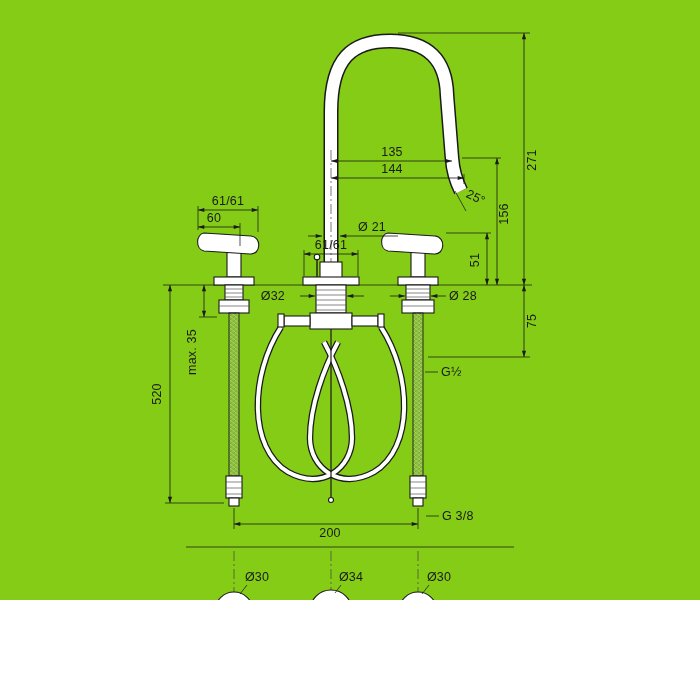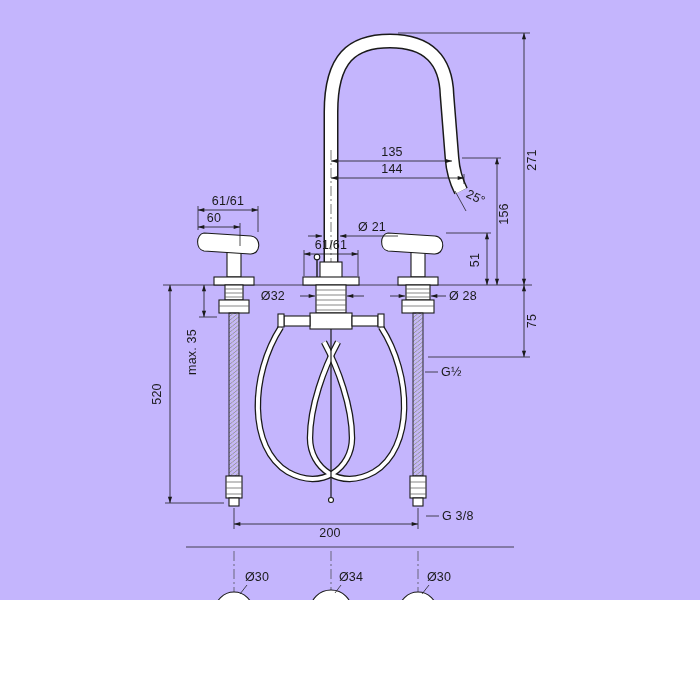--- a/index.html
+++ b/index.html
@@ -1,16 +1,16 @@
 <!DOCTYPE html>
 <html><head>
 <meta charset="utf-8">
 <style>
   html,body{margin:0;padding:0;background:#ffffff;}
-  .sheet{width:700px;height:600px;background:#c4b5fd;position:relative;overflow:hidden;}
+  .sheet{width:700px;height:600px;background:#84cc16;position:relative;overflow:hidden;}
   svg{display:block;}
   svg text{font-family:"Liberation Sans",sans-serif;font-size:12.5px;fill:#1a1a1a;letter-spacing:.2px;}
   .outline{stroke:#1a1a1a;stroke-width:1.1;fill:#ffffff;}
   .thin{stroke:#1a1a1a;stroke-width:.75;fill:none;}
   .dim{stroke:#1a1a1a;stroke-width:.8;fill:none;}
   .center{stroke:#444;stroke-width:.7;fill:none;stroke-dasharray:10 3 2 3;}
   .hatch{stroke:#555;stroke-width:.7;}
 </style>
 </head>
 <body>

